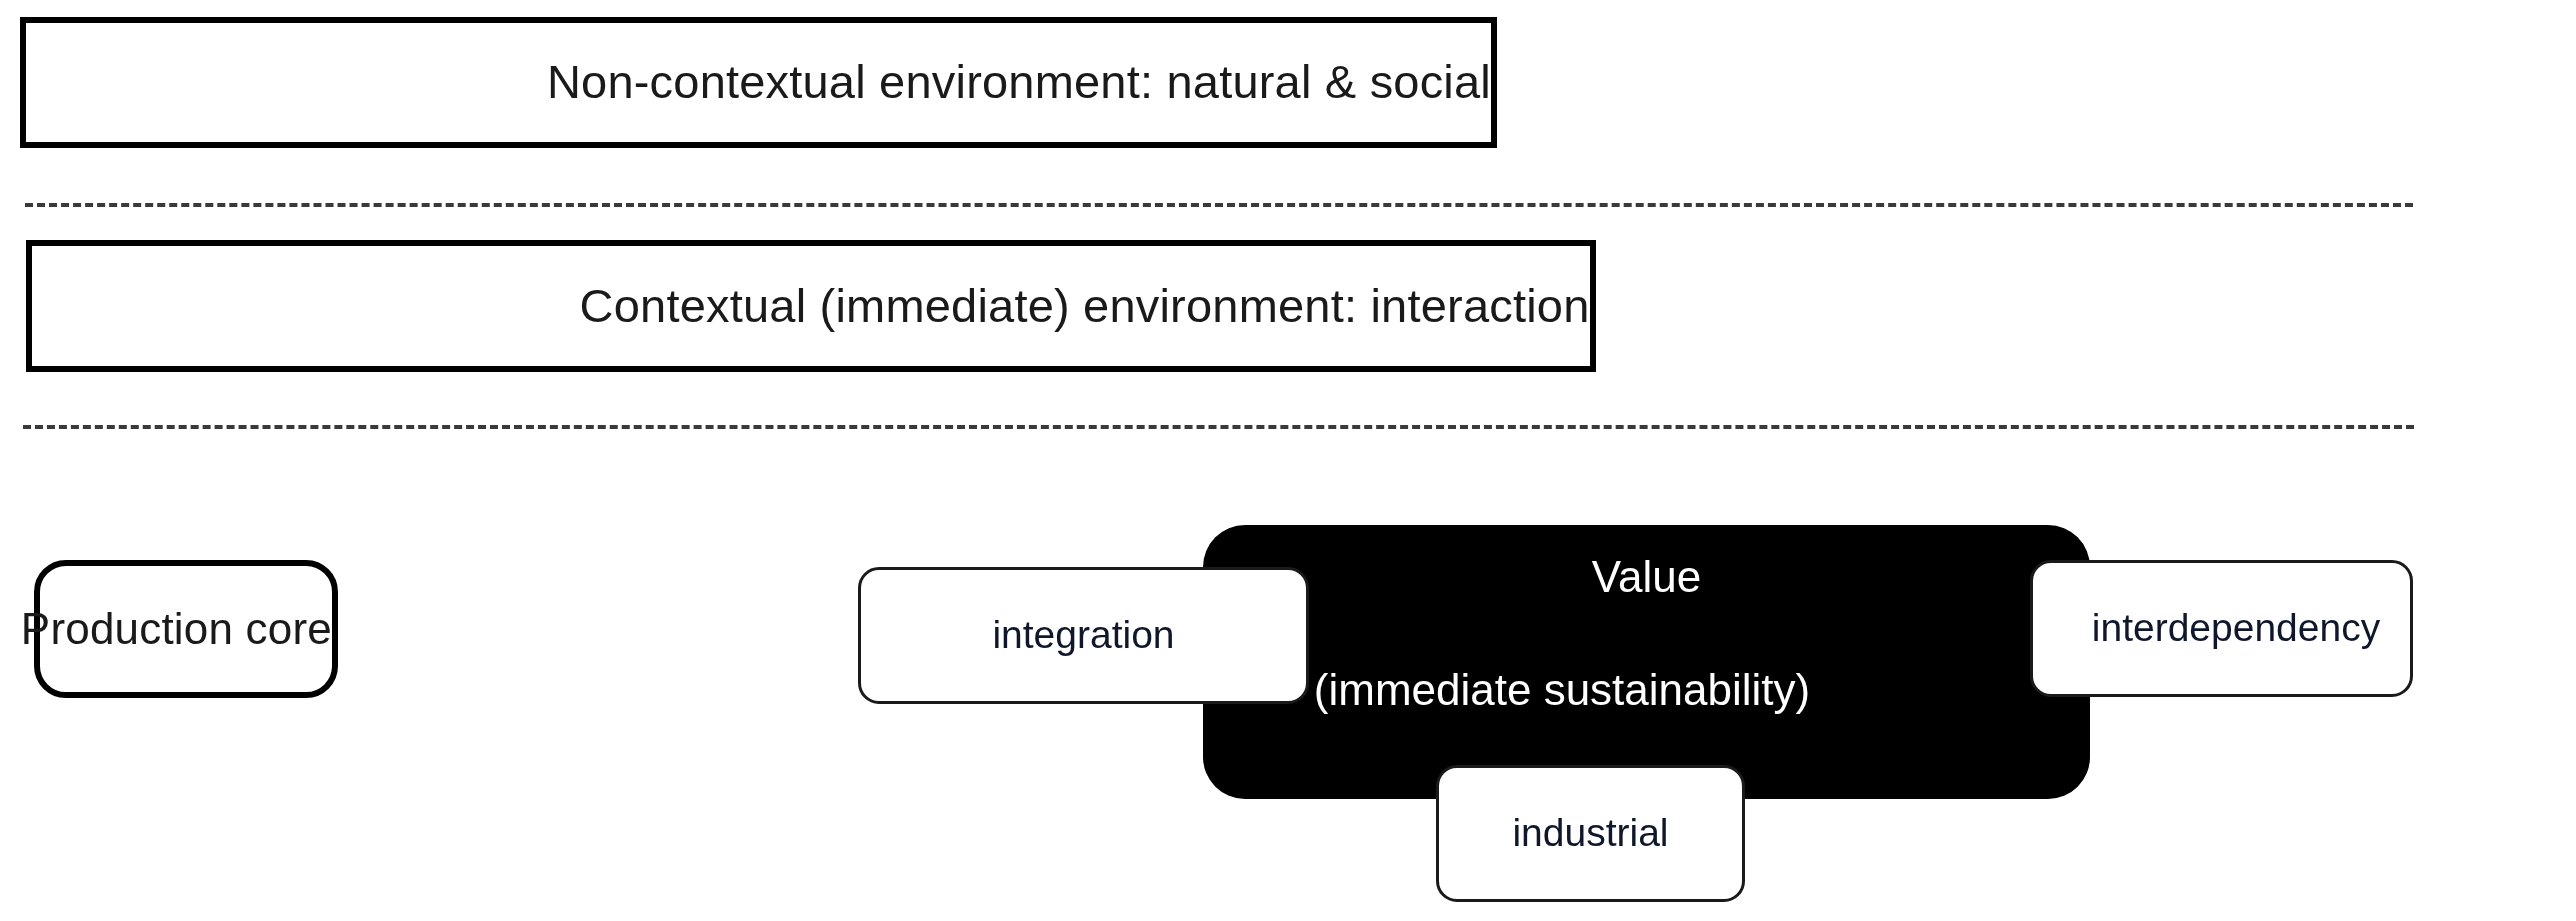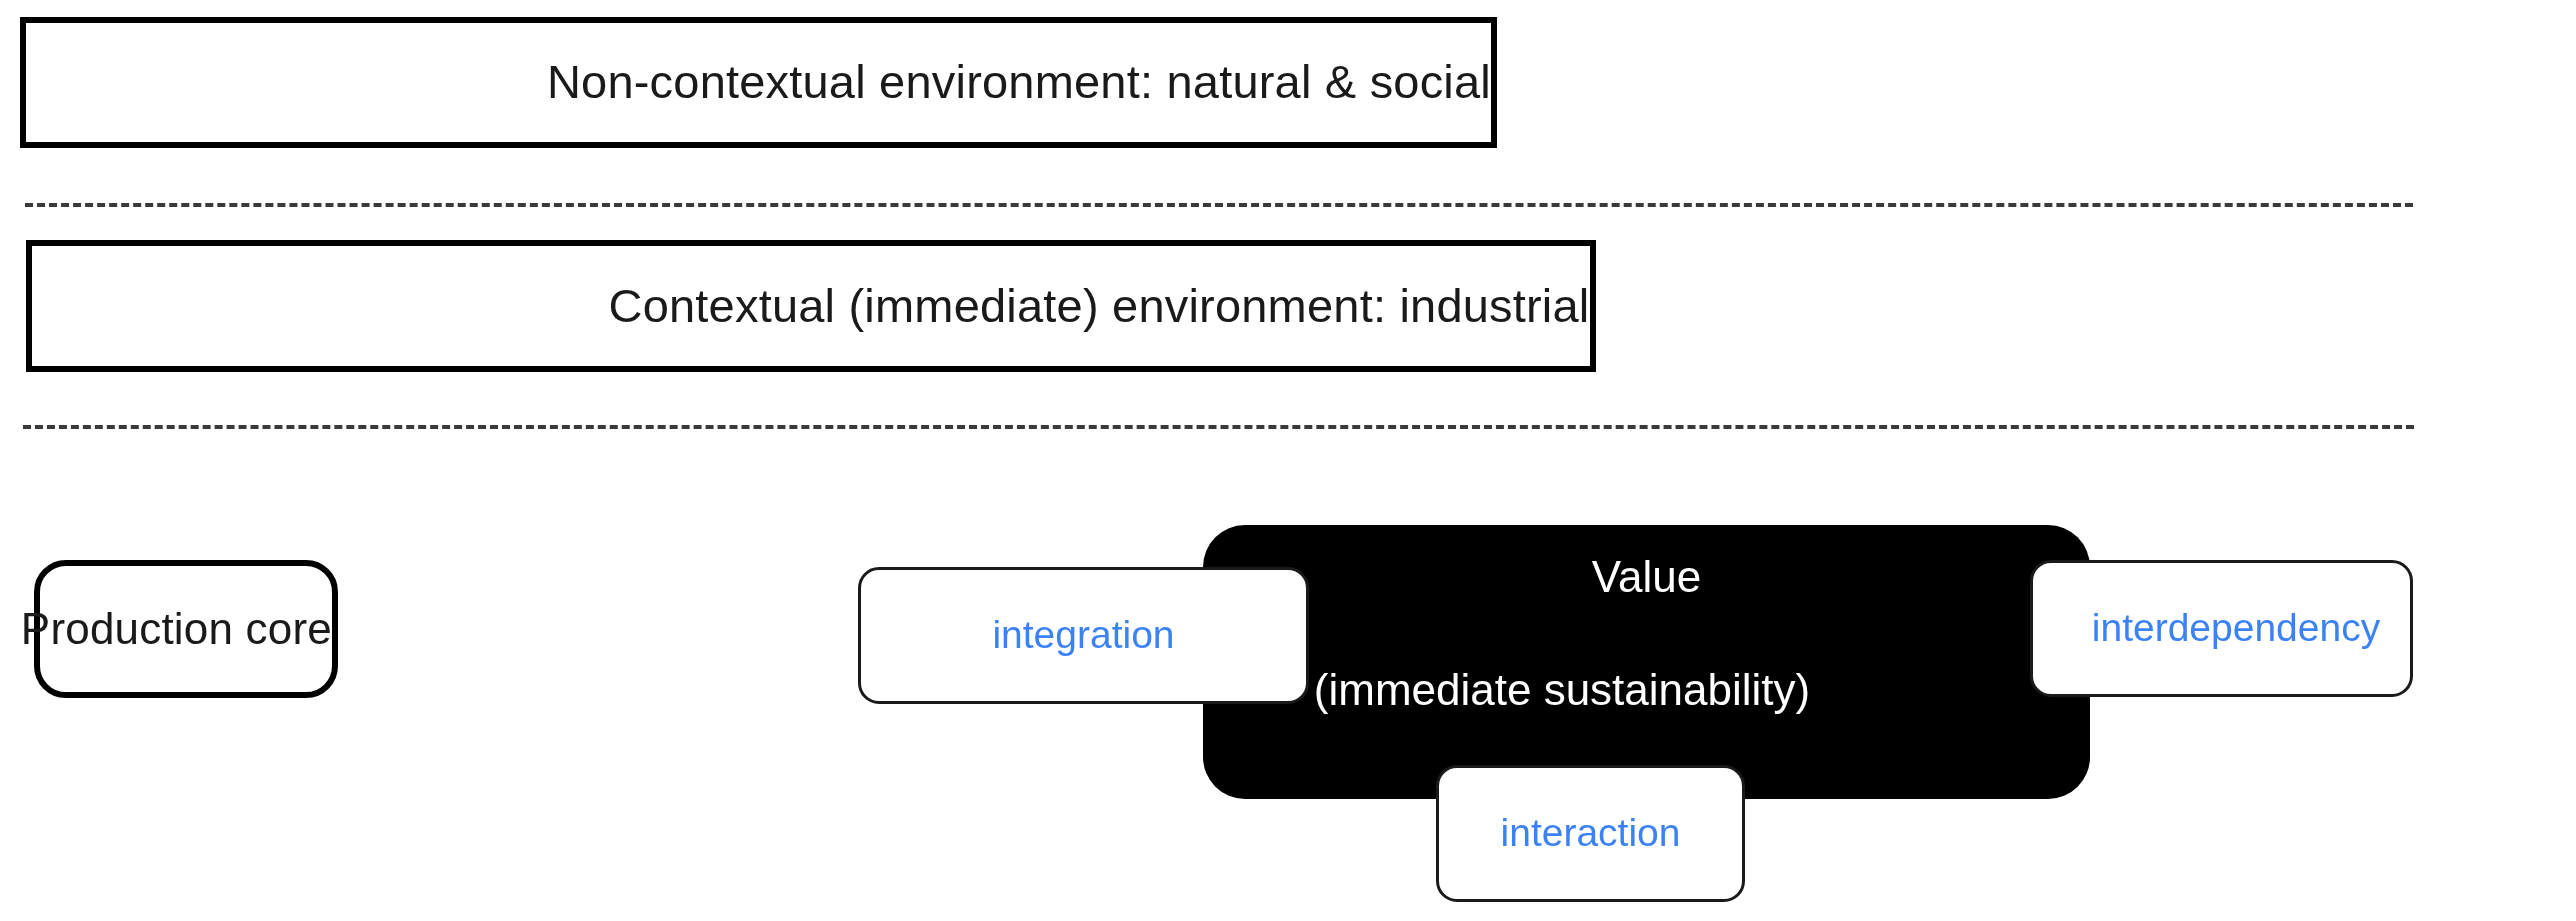--- a/index.html
+++ b/index.html
@@ -110,21 +110,21 @@
     box-sizing: border-box;
     background: #ffffff;
     border: 3.8px solid #1a1a1a;
     border-radius: 21px;
     display: flex;
     align-items: center;
     justify-content: center;
     z-index: 2;
   }
   .pill-label {
-    color: #3b82f6;
+    color: #0f172a;
     font-size: 39px;
     white-space: nowrap;
     line-height: 1.05;
   }
 
   #pill-integration {
     left: 858px;
     top: 567px;
     width: 451px;
     height: 137px;
@@ -148,21 +148,21 @@
 
 <div id="canvas">
 
   <div class="layer-box" id="box-noncontextual">
     <span class="layer-label">Non-contextual environment: natural &amp; social</span>
   </div>
 
   <div class="dashed-divider" id="divider-1"></div>
 
   <div class="layer-box" id="box-contextual">
-    <span class="layer-label">Contextual (immediate) environment: industrial</span>
+    <span class="layer-label">Contextual (immediate) environment: interaction</span>
   </div>
 
   <div class="dashed-divider" id="divider-2"></div>
 
   <div class="layer-box" id="box-production-core">
     <span class="layer-label">Production core</span>
   </div>
 
   <div id="value-node">
     <div class="value-title">Value</div>
@@ -171,17 +171,17 @@
 
   <div class="pill" id="pill-integration">
     <span class="pill-label">integration</span>
   </div>
 
   <div class="pill" id="pill-interdependency">
     <span class="pill-label">interdependency</span>
   </div>
 
   <div class="pill" id="pill-interaction">
-    <span class="pill-label">interaction</span>
+    <span class="pill-label">industrial</span>
   </div>
 
 </div>
 
 
 </body></html>

